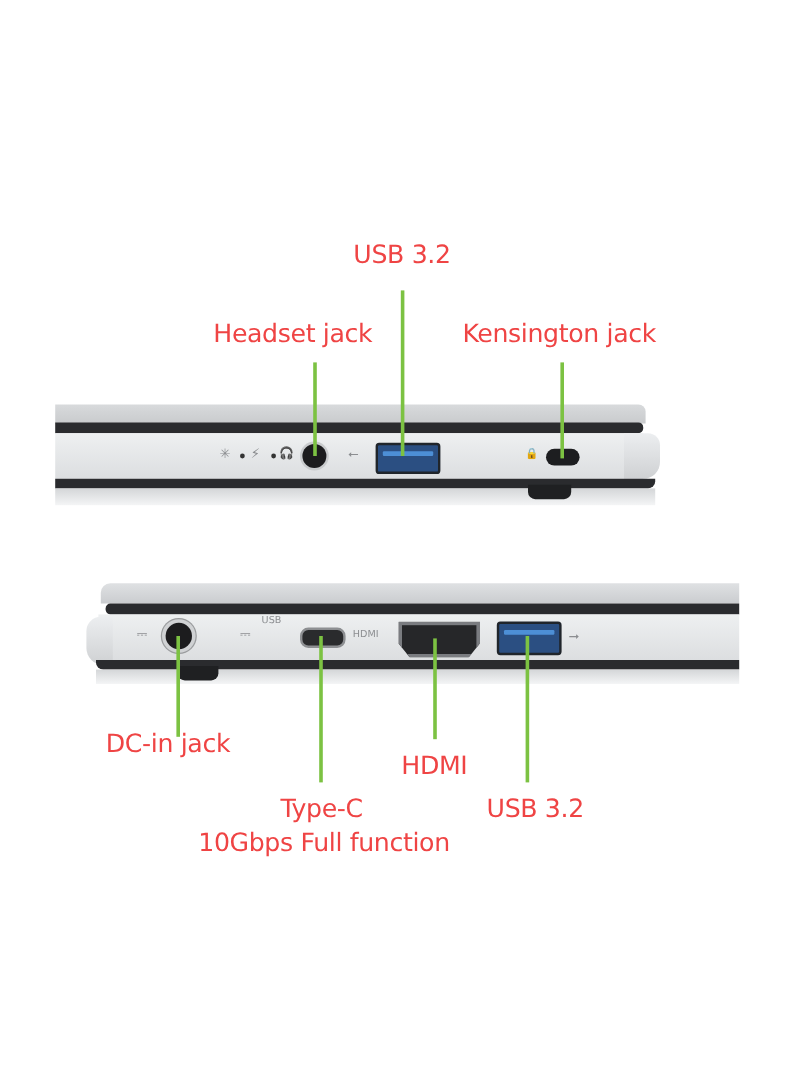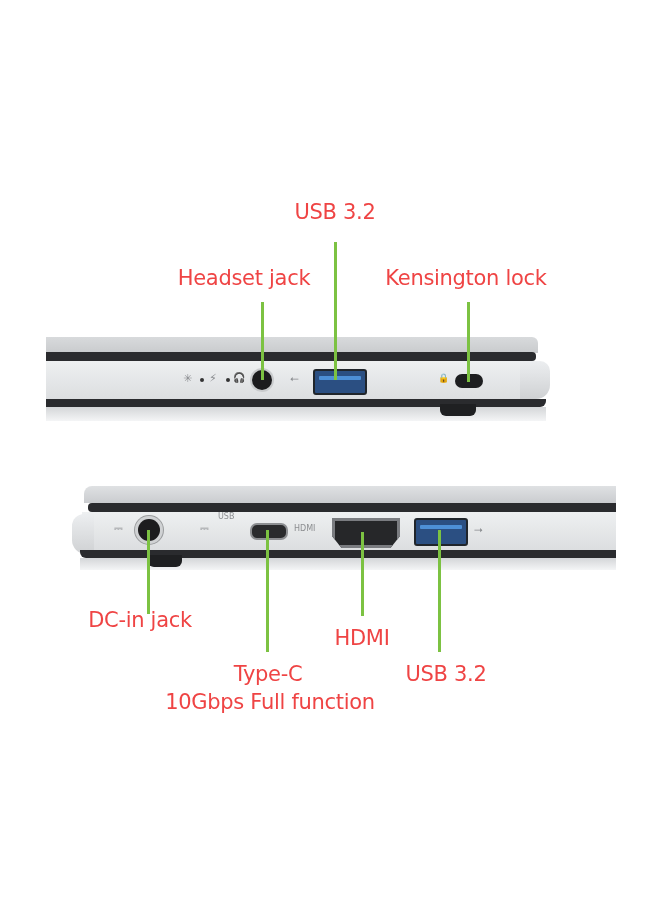--- a/index.html
+++ b/index.html
@@ -46,21 +46,21 @@
   .hdmi { left:332px; top:518px; width:62px; height:24px; background:#262729; border:3px solid #7a7c80;
      clip-path:polygon(0 0,100% 0,100% 60%,86% 100%,14% 100%,0 60%); }
   .glyph { color:#8c8e91; font-size:11px; }
 </style>
 </head>
 <body>
 
 <div>
   <div class="label center" style="left:335px; top:200px;">USB 3.2</div>
   <div class="label center" style="left:244px; top:266px;">Headset jack</div>
-  <div class="label center" style="left:466px; top:266px;">Kensington lock</div>
+  <div class="label center" style="left:466px; top:266px;">Kensington jack</div>
 
   <div class="abs lid-top"></div>
   <div class="abs lid-gap-top"></div>
   <div class="abs base-top"></div>
   <div class="abs base-top-nose"></div>
   <div class="abs bottom-top"></div>
   <div class="abs shadow-top"></div>
   <div class="abs foot-top"></div>
 
   <span class="abs glyph" style="left:183px; top:372px;">✳</span>

